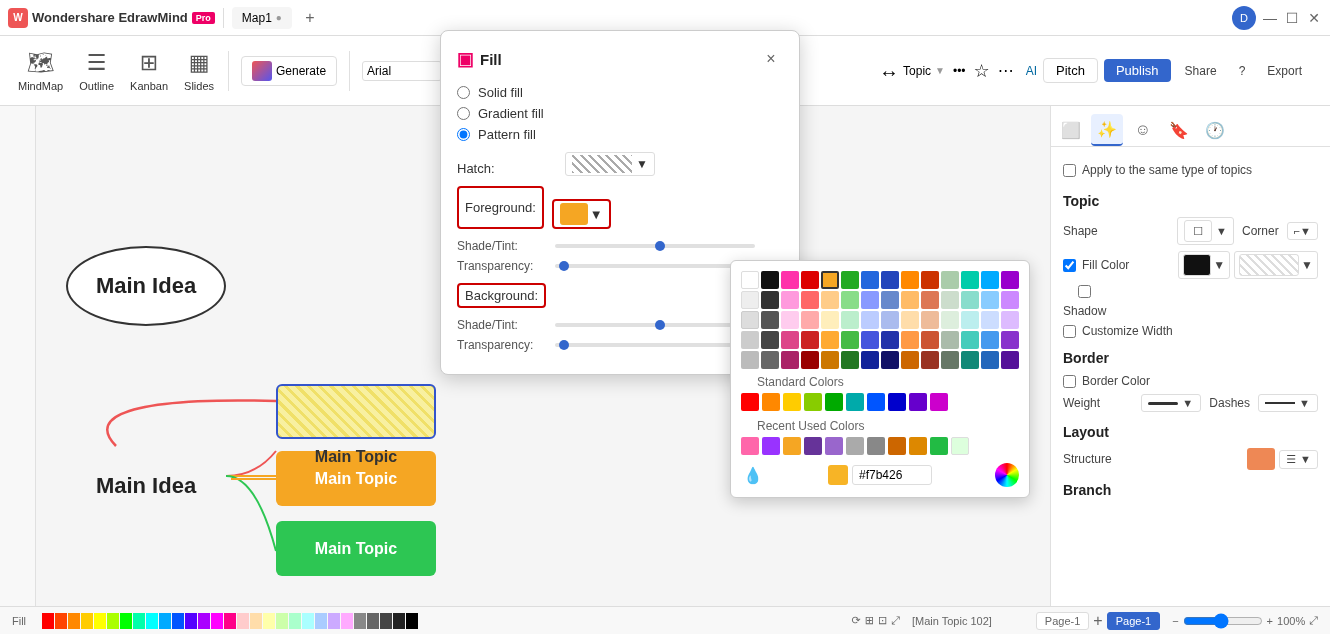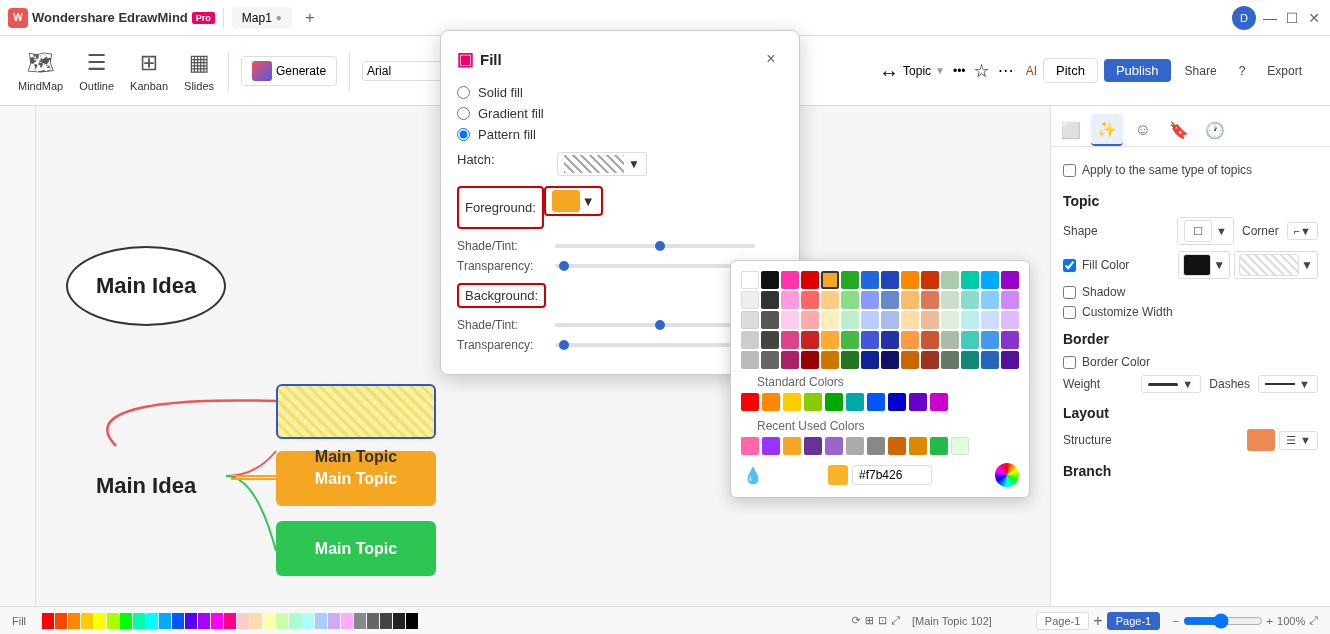--- a/index.html
+++ b/index.html
@@ -86,21 +86,21 @@
       position: absolute; top: 30px; left: 440px;
       width: 360px; background: white; border: 1px solid #ccc;
       border-radius: 8px; box-shadow: 0 4px 20px rgba(0,0,0,0.2);
       z-index: 100; padding: 16px;
     }
     .dialog-header { display: flex; align-items: center; justify-content: space-between; margin-bottom: 14px; }
     .dialog-title { font-size: 15px; font-weight: 600; color: #222; display: flex; align-items: center; gap: 6px; }
     .dialog-close { width: 24px; height: 24px; display: flex; align-items: center; justify-content: center; cursor: pointer; font-size: 16px; color: #666; border-radius: 4px; }
     .radio-row { display: flex; align-items: center; gap: 8px; margin: 6px 0; font-size: 13px; color: #333; }
     .radio-row input { cursor: pointer; }
-    .field-row { display: flex; align-items: flex-start; margin: 10px 0; font-size: 13px; color: #333; }
+    .field-row { display: flex; align-items: flex-end; margin: 10px 0; font-size: 13px; color: #333; gap: 8px; }
     .field-label { min-width: 100px; }
     .hatch-select { padding: 2px 6px; border: 1px solid #ddd; border-radius: 3px; display: flex; align-items: center; gap: 4px; font-size: 12px; cursor: pointer; }
     .fg-select { padding: 2px 6px; border: 2px solid #cc0000; border-radius: 3px; display: flex; align-items: center; gap: 4px; font-size: 13px; cursor: pointer; }
     .bg-select { padding: 2px 6px; border: 2px solid #cc0000; border-radius: 3px; display: flex; align-items: center; gap: 4px; font-size: 13px; cursor: pointer; }
     .color-dot { width: 28px; height: 22px; background: #f5a623; border-radius: 3px; display: inline-block; }
     .slider-row { display: flex; align-items: center; gap: 8px; font-size: 12px; color: #555; margin: 6px 0; }
     .slider-label { min-width: 90px; }
     .slider-track { width: 200px; height: 4px; background: #e0e0e0; border-radius: 2px; position: relative; }
     .slider-thumb { width: 10px; height: 10px; background: #3366cc; border-radius: 50%; position: absolute; top: -3px; left: 50%; cursor: pointer; }
 
@@ -189,21 +189,21 @@
     <div style="display:flex; align-items:center; gap:4px;">
       <span style="font-size:20px; cursor:pointer;">↔</span>
       <span style="font-size:12px;">Topic</span>
       <span style="font-size:10px; color:#999;">▼</span>
     </div>
     <div style="font-size:12px; cursor:pointer;">•••</div>
     <div style="cursor:pointer; font-size:18px;">☆</div>
     <div style="cursor:pointer;">⋯</div>
   </div>
   <div style="display:flex; align-items:center; gap:6px; margin-right: 8px;">
-    <span style="font-size:12px; color:#c2410c;">AI</span>
+    <span style="font-size:12px; color:#0369a1;">AI</span>
     <div class="btn-pitch">
       <span>Pitch</span>
     </div>
     <div class="btn-publish">
       <span>Publish</span>
     </div>
     <div class="btn-icon">
       <span>Share</span>
     </div>
     <div class="btn-icon">?</div>
@@ -308,21 +308,21 @@
             <span>▼</span>
           </div>
           <div style="display:flex; align-items:center; gap:2px; border:1px solid #ddd; border-radius:3px; padding:2px 4px; cursor:pointer;">
             <div class="hatch-swatch"></div>
             <span>▼</span>
           </div>
         </div>
       </div>
 
       <div class="prop-row">
-        <div style="display:flex; align-items:center; gap:6px;">
+        <div style="display:flex; align-items:center; gap:6px;flex-direction:column;">
           <input type="checkbox" style="">
           <span>Shadow</span>
         </div>
       </div>
 
       <div class="prop-row">
         <div style="display:flex; align-items:center; gap:6px;">
           <input type="checkbox" style="">
           <span>Customize Width</span>
         </div>

